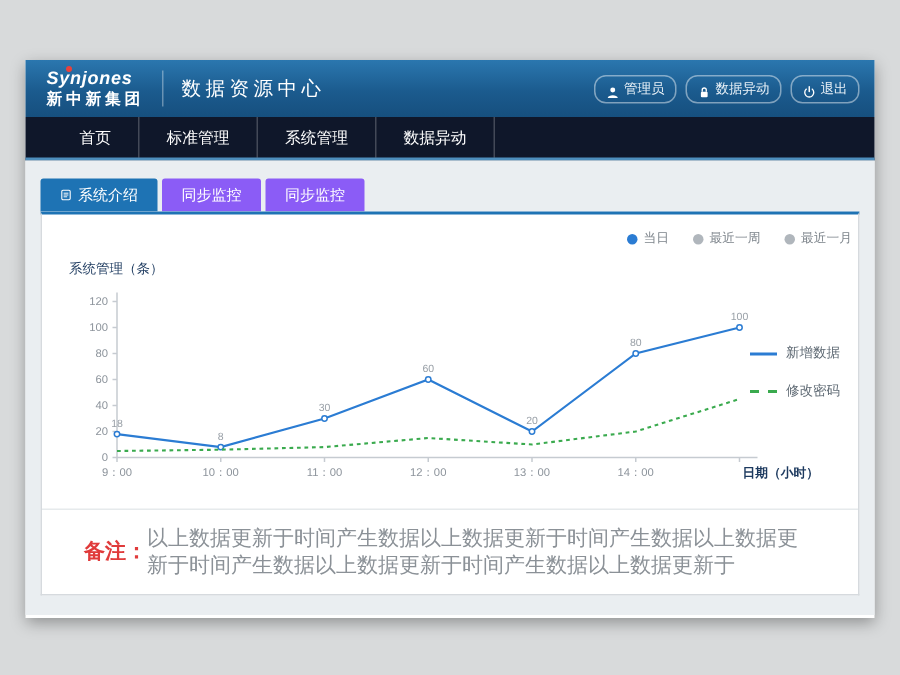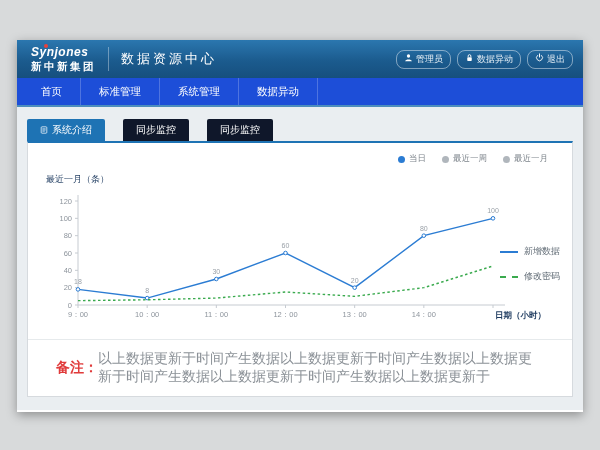--- a/index.html
+++ b/index.html
@@ -12,48 +12,48 @@
   
   .header { height:38px; background:linear-gradient(180deg,#2b77af 0%,#1b5b8e 55%,#164f7e 100%);
             display:flex; align-items:center; color:#fff; }
   .logo { margin-left:14px; display:flex; flex-direction:column; line-height:1.1; position:relative; cursor:default; }
   .brand { font-size:12px; font-weight:bold; font-style:italic; letter-spacing:.5px; }
   .logo-dot { position:absolute; left:13px; top:-2px; width:4px; height:4px; border-radius:50%; background:#e8413c; }
   .company { font-size:10.5px; font-weight:bold; letter-spacing:2.5px; margin-top:2px; }
   .header-divider { width:1px; height:24px; background:rgba(255,255,255,.35); margin:0 12px; }
   .app-title { font-size:13px; letter-spacing:3px; }
   .actions { margin-left:auto; margin-right:10px; display:flex; gap:6px; }
-  .action { display:flex; align-items:flex-start; gap:3px; border:1px solid rgba(255,255,255,.45);
+  .action { display:flex; align-items:flex-end; gap:3px; border:1px solid rgba(255,255,255,.45);
             border-radius:8px; padding:2px 7px; font-size:9px; color:#eaf2f8; cursor:pointer; white-space:nowrap; }
   .action svg { display:block; }
 
   
-  .navbar { height:29px; background:#1d4ed8; border-bottom:2px solid #4d8ebd; display:flex; padding-left:6px; }
+  .navbar { height:29px; background:#0f172a; border-bottom:2px solid #4d8ebd; display:flex; padding-left:18px; }
   .nav-item { display:flex; align-items:center; padding:0 18px; font-size:10.5px; color:#fff;
               border-right:1px solid rgba(255,255,255,.22); cursor:pointer; }
 
   
   .content { position:relative; height:303px; background:#eaeef1; }
-  .tabbar { padding:12px 0 0 10px; display:flex; gap:18px; }
-  .tab { font-size:10px; color:#fff; background:#0f172a; padding:4px 13px; border-radius:2px 2px 0 0;
+  .tabbar { padding:12px 0 0 10px; display:flex; gap:3px; }
+  .tab { font-size:10px; color:#fff; background:#8b5cf6; padding:4px 13px; border-radius:2px 2px 0 0;
          display:flex; align-items:center; gap:4px; cursor:pointer; }
   .tab.active { background:#1e73b4; }
   .tab svg { display:block; }
 
   .panel { margin:0 10px; height:256px; background:#fff; border:1px solid #d6dade;
            border-top:2px solid #1e73b4; position:relative; }
 
-  .legend-top { position:absolute; top:10px; right:24px; display:flex; gap:16px; align-items:center;font-family:Liberation Serif, serif; }
+  .legend-top { position:absolute; top:10px; right:4px; display:flex; gap:16px; align-items:center;font-family:Liberation Serif, serif; }
   .lt-item { display:flex; align-items:center; gap:4px; font-size:8.5px; color:#7d848b; cursor:pointer; }
   .lt-dot { width:7px; height:7px; border-radius:50%; background:#b0b6bc; }
 
   .ylabel { position:absolute; top:30px; left:18px; font-size:9px; color:#1d3a5f; }
   .chart-wrap { position:absolute; top:46px; left:20px; }
 
-  .side-legend { position:absolute; right:12px; top:102px; display:flex; flex-direction:column; gap:12px; }
+  .side-legend { position:absolute; right:12px; top:86px; display:flex; flex-direction:column; gap:12px; }
   .sl-item { display:flex; align-items:center; gap:6px; font-size:9px; color:#5f6a74; cursor:pointer; white-space:nowrap; }
   .sl-swatch { width:18px; height:0; border-top:2px solid #999; }
 
   .note { position:absolute; left:0; right:0; bottom:0; height:57px; border-top:1px solid #e6eaec;
           display:flex; align-items:center; justify-content:center; font-size:14px; padding:0 28px; }
   .note-label { color:#e03b3b; font-weight:bold; white-space:nowrap; }
   .note-text { color:#8b9197; }
 </style>
 </head>
 <body>
@@ -136,21 +136,21 @@
           <div class="lt-item">
             <span class="lt-dot" style="background: rgb(176, 182, 188);"></span>
             <span>最近一周</span>
           </div>
           <div class="lt-item">
             <span class="lt-dot" style="background: rgb(176, 182, 188);"></span>
             <span>最近一月</span>
           </div>
         </div>
 
-        <div class="ylabel">最近一月（条）</div>
+        <div class="ylabel">系统管理（条）</div>
 
         <div class="chart-wrap">
           <svg width="500" height="152" viewBox="0 0 500 152">
               <line x1="30" y1="6" x2="30" y2="116" stroke="#c6cbd1" stroke-width="1"></line>
               <line x1="30" y1="116" x2="457" y2="116" stroke="#c6cbd1" stroke-width="1"></line>
               <line x1="27" y1="116" x2="30" y2="116" stroke="#c6cbd1"></line>
               <text x="24" y="118.5" text-anchor="end" font-size="7.5" fill="#8d949c">0</text>
               <line x1="27" y1="98.66666666666667" x2="30" y2="98.66666666666667" stroke="#c6cbd1"></line>
               <text x="24" y="101.16666666666667" text-anchor="end" font-size="7.5" fill="#8d949c">20</text>
               <line x1="27" y1="81.33333333333334" x2="30" y2="81.33333333333334" stroke="#c6cbd1"></line>

